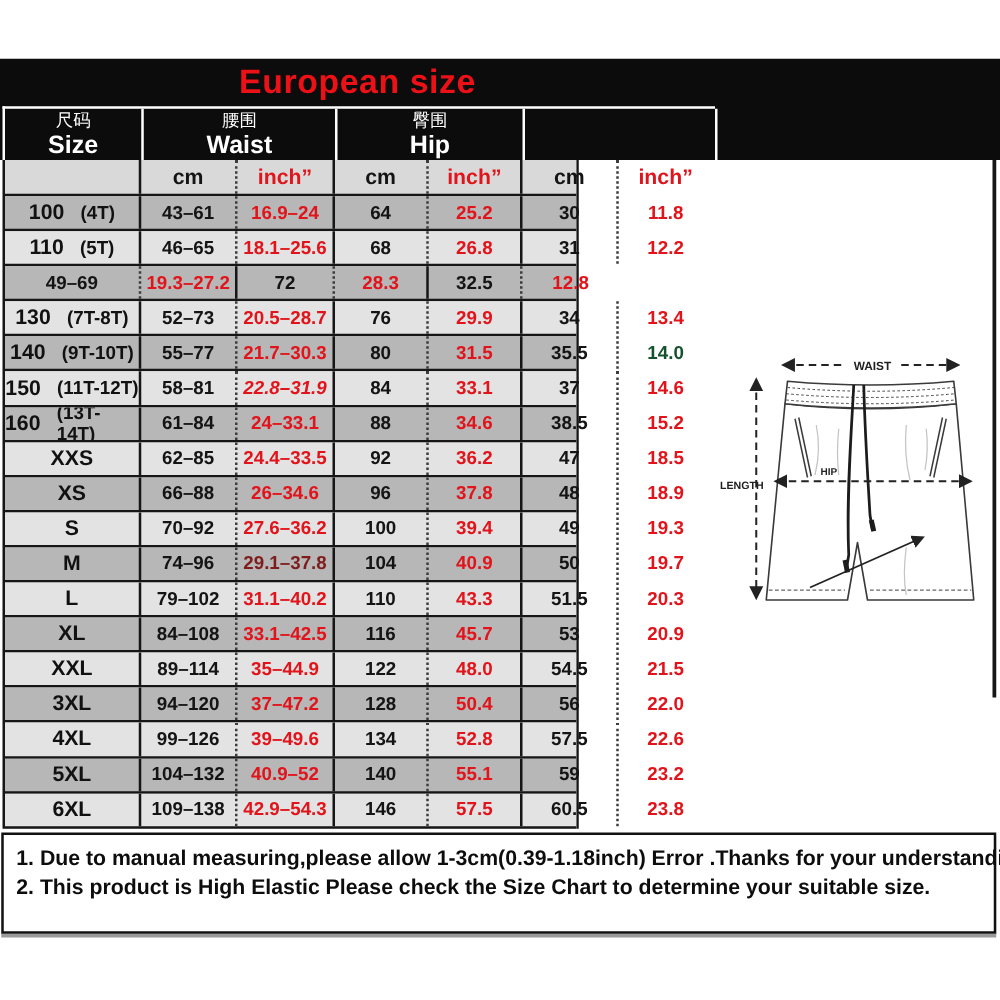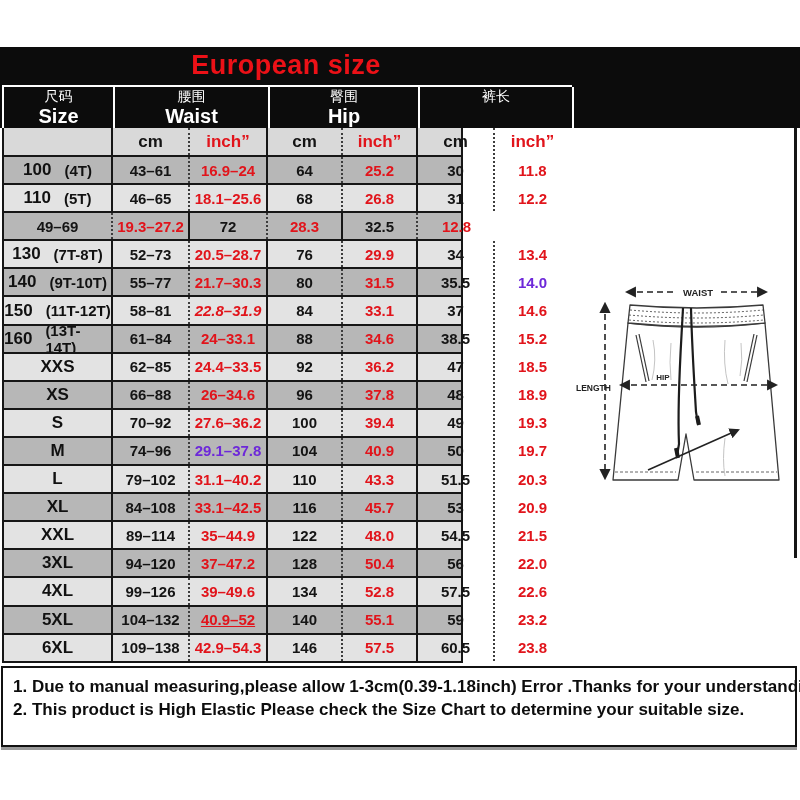--- a/index.html
+++ b/index.html
@@ -71,21 +71,20 @@
       </div>
       <div class="hg">
         <span class="zh">腰围</span>
         <span class="en">Waist</span>
       </div>
       <div class="hg">
         <span class="zh">臀围</span>
         <span class="en">Hip</span>
       </div>
       <div class="hg">
-        <span class="zh">裤长</span>
       </div>
     </div>
   </div>
 
   <div class="tbl">
     <div class="trow subhead">
       <div class="cell c-size"></div>
       <div class="cell c-cm unit-cm">cm</div>
       <div class="cell c-in unit-in" style="color:#e1141b;">inch”</div>
       <div class="cell c-cm unit-cm">cm</div>
@@ -141,21 +140,21 @@
         <div class="trow drow dark">
       <div class="cell c-size">
         <span class="size-txt">140</span>
         <span class="tag-txt">(9T-10T)</span>
       </div>
       <div class="cell c-cm black-val">55–77</div>
       <div class="cell c-in red-val" style="color:#e1141b;">21.7–30.3</div>
       <div class="cell c-cm black-val">80</div>
       <div class="cell c-in red-val" style="color:#e1141b;">31.5</div>
       <div class="cell c-cm black-val">35.5</div>
-      <div class="cell c-in red-val" style="color:#6d28d9;">14.0</div>
+      <div class="cell c-in red-val" style="color:#14532d;">14.0</div>
     </div>
         <div class="trow drow light">
       <div class="cell c-size">
         <span class="size-txt">150</span>
         <span class="tag-txt">(11T-12T)</span>
       </div>
       <div class="cell c-cm black-val">58–81</div>
       <div class="cell c-in red-val" style="color:#e1141b;font-style:italic;">22.8–31.9</div>
       <div class="cell c-cm black-val">84</div>
       <div class="cell c-in red-val" style="color:#e1141b;">33.1</div>
@@ -209,21 +208,21 @@
       <div class="cell c-in red-val" style="color:#e1141b;">39.4</div>
       <div class="cell c-cm black-val">49</div>
       <div class="cell c-in red-val" style="color:#e1141b;">19.3</div>
     </div>
         <div class="trow drow dark">
       <div class="cell c-size">
         <span class="size-txt">M</span>
 
       </div>
       <div class="cell c-cm black-val">74–96</div>
-      <div class="cell c-in red-val" style="color:#6d28d9;">29.1–37.8</div>
+      <div class="cell c-in red-val" style="color:#7f1d1d;">29.1–37.8</div>
       <div class="cell c-cm black-val">104</div>
       <div class="cell c-in red-val" style="color:#e1141b;">40.9</div>
       <div class="cell c-cm black-val">50</div>
       <div class="cell c-in red-val" style="color:#e1141b;">19.7</div>
     </div>
         <div class="trow drow light">
       <div class="cell c-size">
         <span class="size-txt">L</span>
 
       </div>
@@ -281,21 +280,21 @@
       <div class="cell c-in red-val" style="color:#e1141b;">52.8</div>
       <div class="cell c-cm black-val">57.5</div>
       <div class="cell c-in red-val" style="color:#e1141b;">22.6</div>
     </div>
         <div class="trow drow dark">
       <div class="cell c-size">
         <span class="size-txt">5XL</span>
 
       </div>
       <div class="cell c-cm black-val">104–132</div>
-      <div class="cell c-in red-val" style="color:#e1141b;text-decoration:underline;">40.9–52</div>
+      <div class="cell c-in red-val" style="color:#e1141b;">40.9–52</div>
       <div class="cell c-cm black-val">140</div>
       <div class="cell c-in red-val" style="color:#e1141b;">55.1</div>
       <div class="cell c-cm black-val">59</div>
       <div class="cell c-in red-val" style="color:#e1141b;">23.2</div>
     </div>
         <div class="trow drow light">
       <div class="cell c-size">
         <span class="size-txt">6XL</span>
 
       </div>

